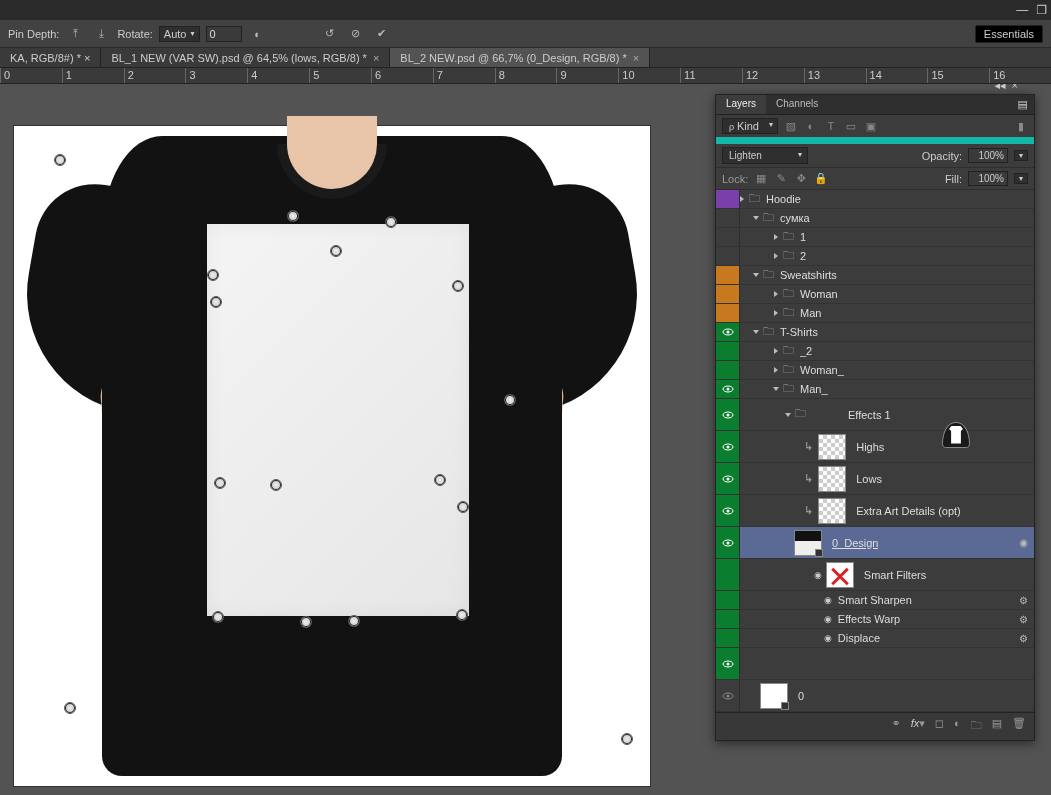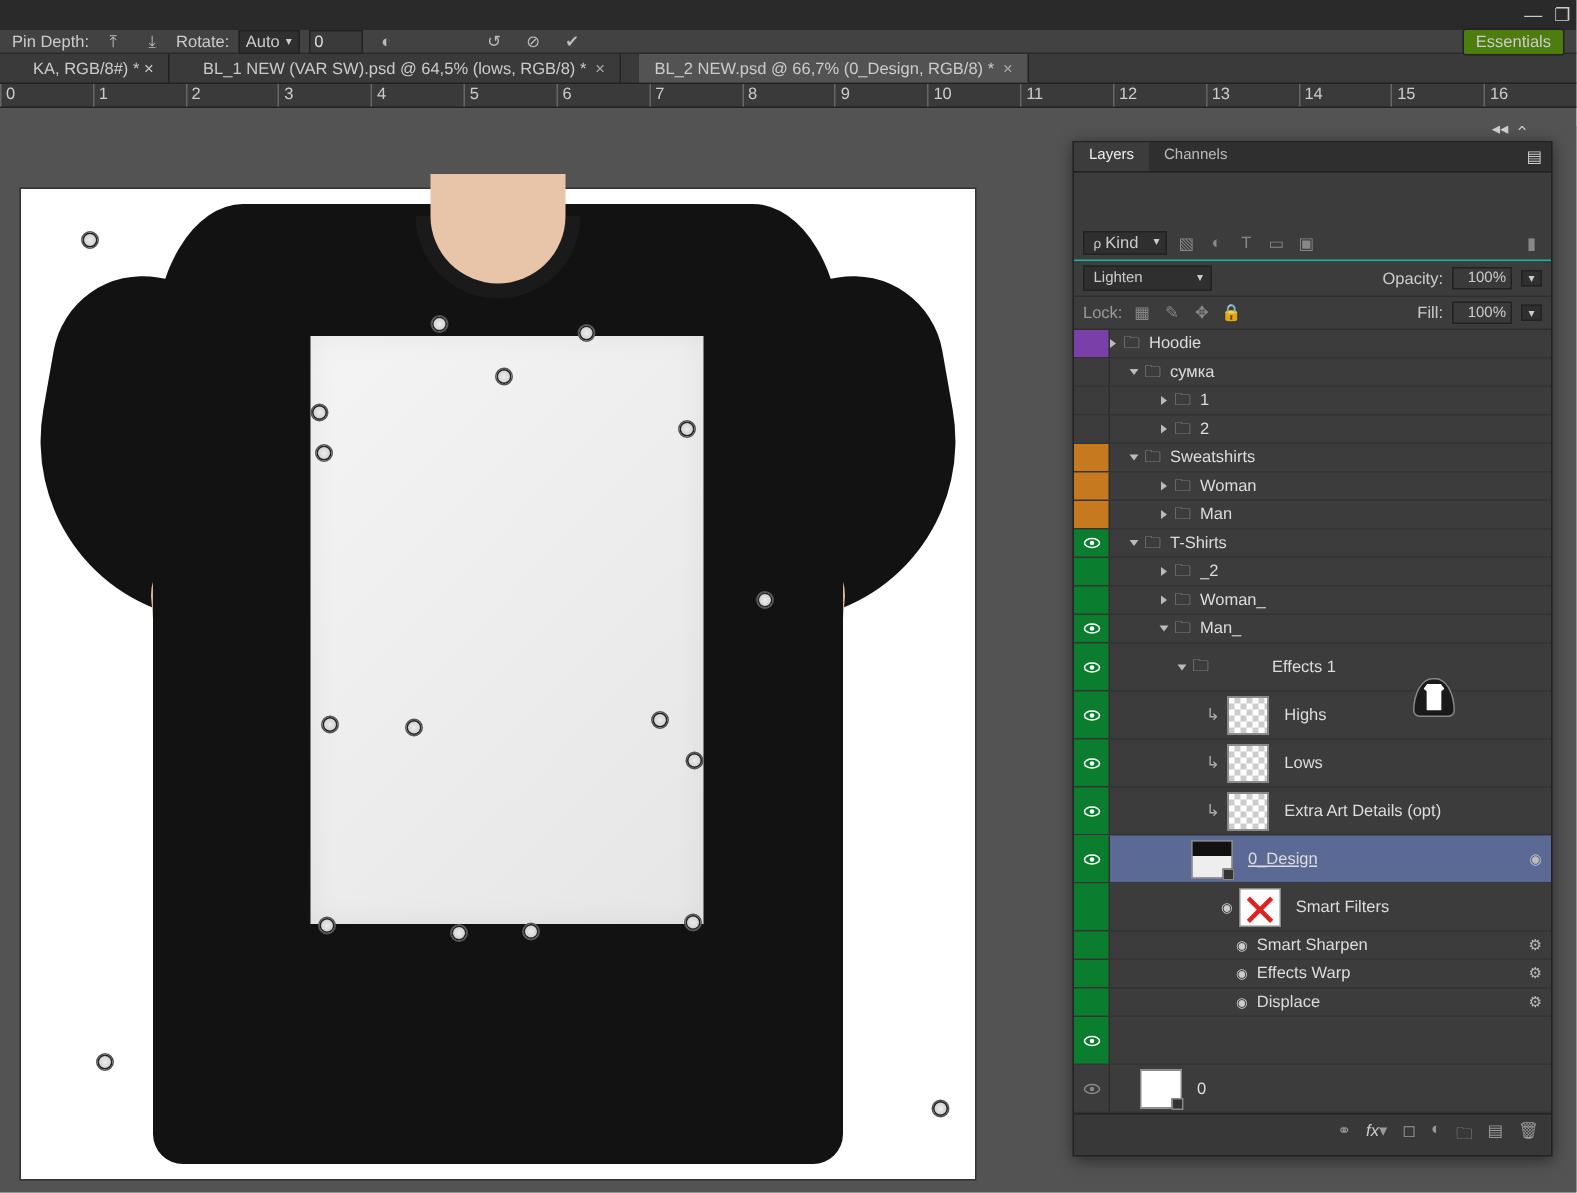--- a/index.html
+++ b/index.html
@@ -1,27 +1,27 @@
 <!DOCTYPE html>
 <html><head>
 <meta charset="utf-8">
 <style>
 * { margin:0; padding:0; box-sizing:border-box; font-family:"Segoe UI",Tahoma,sans-serif; font-size:11px; color:#ccc; }
 body { background:#535353; width:1051px; height:795px; overflow:hidden; position:relative; }
 .titlebar { height:20px; background:#2a2a2a; display:flex; justify-content:flex-end; align-items:center; padding:0 4px; gap:8px;}
 .titlebar span { font-size:12px; cursor:pointer; }
-.optbar { height:16px; background:#424242; display:flex; align-items:center; padding:0 8px; gap:6px; border-bottom:1px solid #2a2a2a;}
+.optbar { height:28px; background:#424242; display:flex; align-items:center; padding:0 8px; gap:6px; border-bottom:1px solid #2a2a2a;}
 .optbar .lbl { color:#ccc; }
 .iconbtn { width:20px; height:20px; display:inline-flex; align-items:center; justify-content:center; color:#bbb; cursor:pointer; }
 .rotbox { background:#2f2f2f; border:1px solid #222; padding:1px 4px; display:flex; align-items:center; gap:4px;}
 .rotval { background:#3a3a3a; border:1px solid #222; width:36px; padding:1px 3px; color:#ddd; }
 .spacer { flex:1; }
-.essentials { background:#4d7c0f; padding:2px 8px; border:1px solid #222; border-radius:2px; cursor:pointer;}
+.essentials { background:#000000; padding:2px 8px; border:1px solid #222; border-radius:2px; cursor:pointer;}
 .tabsbar { height:20px; background:#3a3a3a; display:flex; align-items:stretch; border-bottom:1px solid #222;}
-.doctab { padding:0 10px; display:flex; align-items:center; gap:6px; border-right:1px solid #222; cursor:pointer; font-size:10px; color:#ccc;margin-left:12px;}
+.doctab { padding:0 10px; display:flex; align-items:center; gap:6px; border-right:1px solid #222; cursor:pointer; font-size:10px; color:#ccc;}
 .doctab.active { background:#535353; }
 .doctab .close { color:#aaa; font-size:11px;}
 .ruler-h { height:16px; background:#3a3a3a; display:flex; border-bottom:1px solid #222; font-size:9px; color:#aaa; position:relative;}
 .ruler-h .tick { flex:1; border-left:1px solid #666; padding-left:3px; display:flex; align-items:flex-start; padding-top:1px;}
 .workarea { position:absolute; left:0; top:84px; right:0; bottom:0; background:#535353; overflow:hidden;}
 .canvas { position:absolute; left:14px; top:42px; width:636px; height:660px; background:#fff; box-shadow:0 0 0 1px #333;}
 .torso { position:absolute; left:50%; top:-10px; width:560px; height:720px; transform:translateX(-50%);}
 .neck { position:absolute; left:50%; top:0; width:90px; height:50px; background:#e8c5a8; transform:translateX(-50%); border-radius:0 0 8px 8px;}
 .shirt { position:absolute; left:50%; top:20px; width:460px; height:640px; transform:translateX(-50%); background:#121212; border-radius:60px 60px 20px 20px / 100px 100px 20px 20px; }
 .collar { position:absolute; left:50%; top:28px; width:110px; height:55px; background:#e8c5a8; transform:translateX(-50%); border-radius:0 0 55px 55px; border:10px solid #1a1a1a; border-top:none;}
@@ -32,21 +32,21 @@
 .arm.left { left:60px; border-radius:30px; transform:rotate(-5deg);}
 .arm.right { right:60px; border-radius:30px; transform:rotate(5deg);}
 .design { position:absolute; left:193px; top:98px; width:262px; height:392px; background:linear-gradient(135deg,#f4f4f4,#e6e6e6); box-shadow:inset 0 0 20px rgba(0,0,0,.06);}
 .pin { position:absolute; width:12px; height:12px; border:1px solid #555; background:radial-gradient(#eee,#bbb); border-radius:50%; box-shadow:0 0 0 1px #222 inset;}
 
 .panel { position:absolute; right:16px; top:10px; width:320px; background:#3c3c3c; border:1px solid #222; box-shadow:0 2px 10px rgba(0,0,0,.5);}
 .panel-tabs { display:flex; background:#2f2f2f; border-bottom:1px solid #222; height:20px;}
 .panel-tabs .pt { padding:3px 10px; font-size:10px; cursor:pointer; color:#bbb;}
 .panel-tabs .pt.active { background:#3c3c3c; color:#eee;}
 .panel-tabs .menuico { margin-left:auto; padding:2px 6px; color:#aaa; display:flex; gap:6px; align-items:center;}
-.filterrow { display:flex; align-items:center; gap:6px; padding:3px 6px; border-bottom:1px solid #14b8a6;margin-top:36px;}
+.filterrow { display:flex; align-items:center; gap:6px; padding:3px 6px; border-bottom:7px solid #14b8a6;}
 .filterrow .kind { background:#2f2f2f; border:1px solid #222; padding:1px 18px 1px 6px; font-size:10px; cursor:pointer; position:relative;}
 .filterrow .kind:after { content:"▾"; position:absolute; right:4px; font-size:8px;}
 .filterrow .fico { color:#888; width:14px; text-align:center; cursor:pointer;}
 .blendrow,.lockrow { display:flex; align-items:center; gap:6px; padding:3px 6px; border-bottom:1px solid #2e2e2e;justify-content:center;}
 .blenddrop { background:#2f2f2f; border:1px solid #222; padding:2px 22px 2px 6px; width:86px; font-size:10px; cursor:pointer; position:relative;}
 .blenddrop:after { content:"▾"; position:absolute; right:5px; font-size:8px;}
 .opinput { background:#3a3a3a; border:1px solid #222; width:40px; padding:1px 3px; font-size:10px; text-align:right;}
 .oparrow { background:#2f2f2f; border:1px solid #222; width:14px; text-align:center; font-size:8px; cursor:pointer;}
 .locklbl { color:#999;}
 .locki { color:#888; width:14px; text-align:center; cursor:pointer;}

